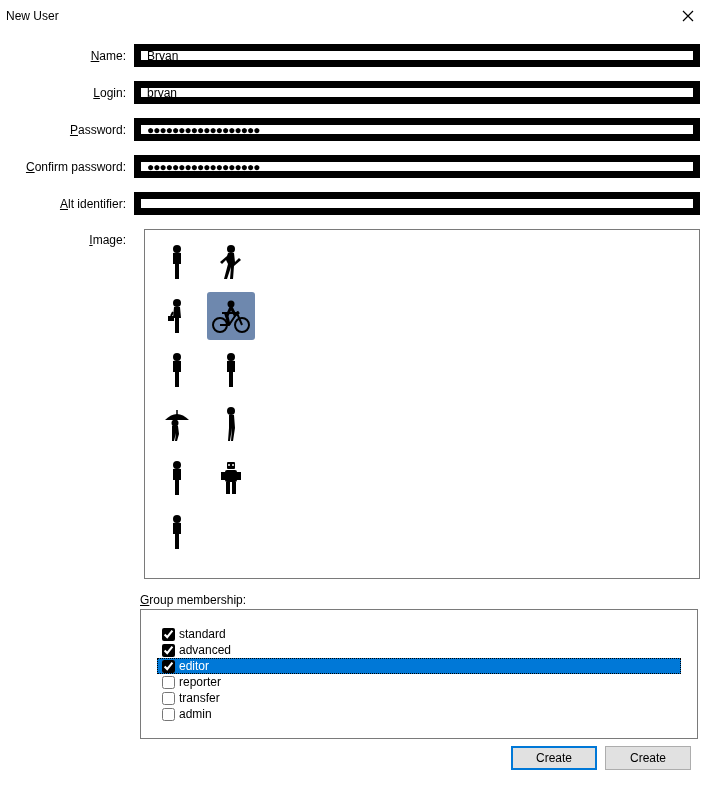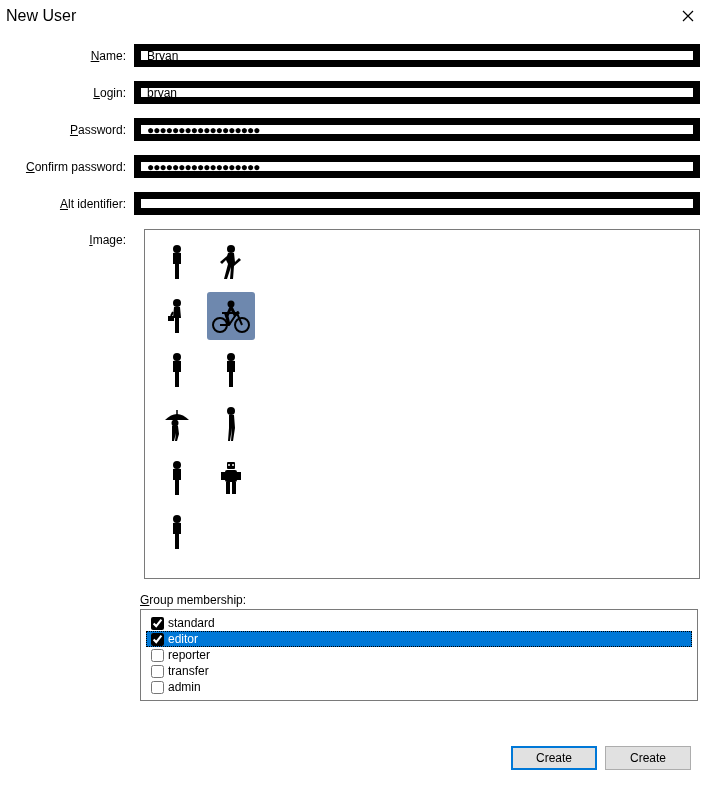--- a/index.html
+++ b/index.html
@@ -1,33 +1,33 @@
 <!DOCTYPE html>
 <html><head>
   <meta charset="utf-8">
   <style>
     * { margin:0; padding:0; box-sizing:border-box; }
     body { font-family:"Segoe UI", Tahoma, sans-serif; font-size:12px; color:#000; background:#fff; width:712px; height:792px; overflow:hidden; position:relative; }
     .titlebar { display:flex; align-items:center; justify-content:space-between; padding:4px 8px 4px 6px; }
-    .titlebar-title { font-size:16px; }
+    .titlebar-title { font-size:12px; }
     .titlebar-close { width:32px; height:24px; display:flex; align-items:center; justify-content:center; cursor:pointer; }
     .dialog-body { padding:12px 12px 0 12px; }
     .form-row { display:flex; align-items:center; margin-bottom:14px; }
     .label { width:122px; text-align:right; padding-right:8px; white-space:nowrap; }
     .uline { text-decoration:underline; }
     .field { flex:1; border:7px solid #000000; height:23px; padding:2px 6px; font-family:inherit; font-size:12px; background:#fff; outline:none; }
     .image-row { display:flex; align-items:flex-start; margin-bottom:14px;gap:10px; }
     .image-label { width:122px; text-align:right; padding-right:8px; padding-top:4px; }
     .image-panel { flex:1; border:1px solid #7a7a7a; background:#fff; height:350px; padding:8px 8px; }
     .img-grid { display:grid; grid-template-columns:repeat(2, 48px); grid-auto-rows:48px; gap:6px 6px; }
     .img-cell { width:48px; height:48px; display:flex; align-items:center; justify-content:center; cursor:pointer; position:relative; }
     .img-cell.selected { background:#6e88ae; border-radius:3px; }
     .group-section { margin-left:128px; margin-right:2px; margin-bottom:14px; }
     .group-label { margin-bottom:2px; }
-    .group-list { border:1px solid #7a7a7a; background:#fff; padding:5px; }
+    .group-list { border:1px solid #7a7a7a; background:#fff; padding:16px; }
     .group-item { display:flex; align-items:center; height:16px; padding-left:4px; border:1px dotted transparent; }
     .group-item.selected { background:#0078d7; color:#fff; border:1px dotted #000; }
     .group-item input[type=checkbox] { width:13px; height:13px; margin-right:4px; accent-color:#000; }
     .group-item.selected input[type=checkbox] { accent-color:#000; }
     .button-row { position:absolute; bottom:22px; right:21px; display:flex; gap:8px;margin-left:21px; }
     .btn { width:86px; height:24px; border:1px solid #adadad; background:#e1e1e1; font-family:inherit; font-size:12px; cursor:pointer; }
     .btn.primary { border:2px solid #0078d7; background:#e1e1e1; }
     svg { display:block; }
   </style>
 </head>
@@ -149,20 +149,24 @@
         </div>
     </div>
   </div>
   <div class="group-section">
     <div class="group-label"><span class="uline">G</span><span>roup membership:</span></div>
     <div class="group-list" id="group-list">
         <div class="group-item">
           <input type="checkbox" checked="" style="">
           <span>standard</span>
         </div>
+        <div class="group-item">
+          <input type="checkbox" checked="" style="">
+          <span>advanced</span>
+        </div>
         <div class="group-item selected">
           <input type="checkbox" checked="" style="">
           <span>editor</span>
         </div>
         <div class="group-item">
           <input type="checkbox" style="">
           <span>reporter</span>
         </div>
         <div class="group-item">
           <input type="checkbox" style="">

